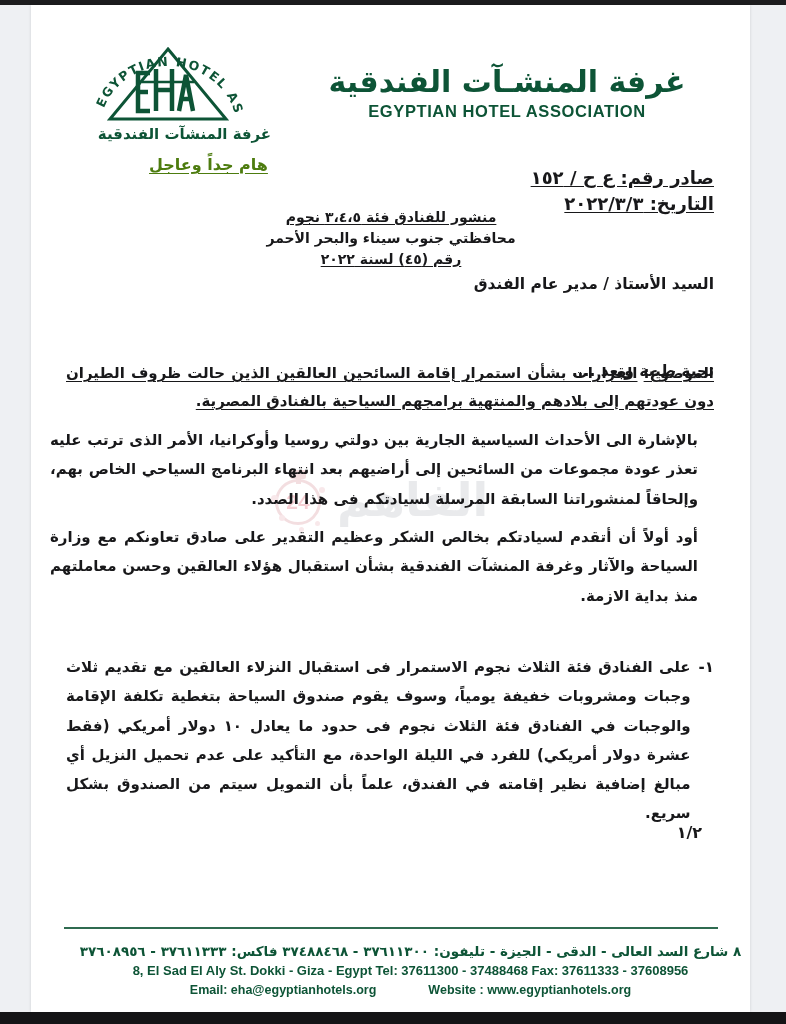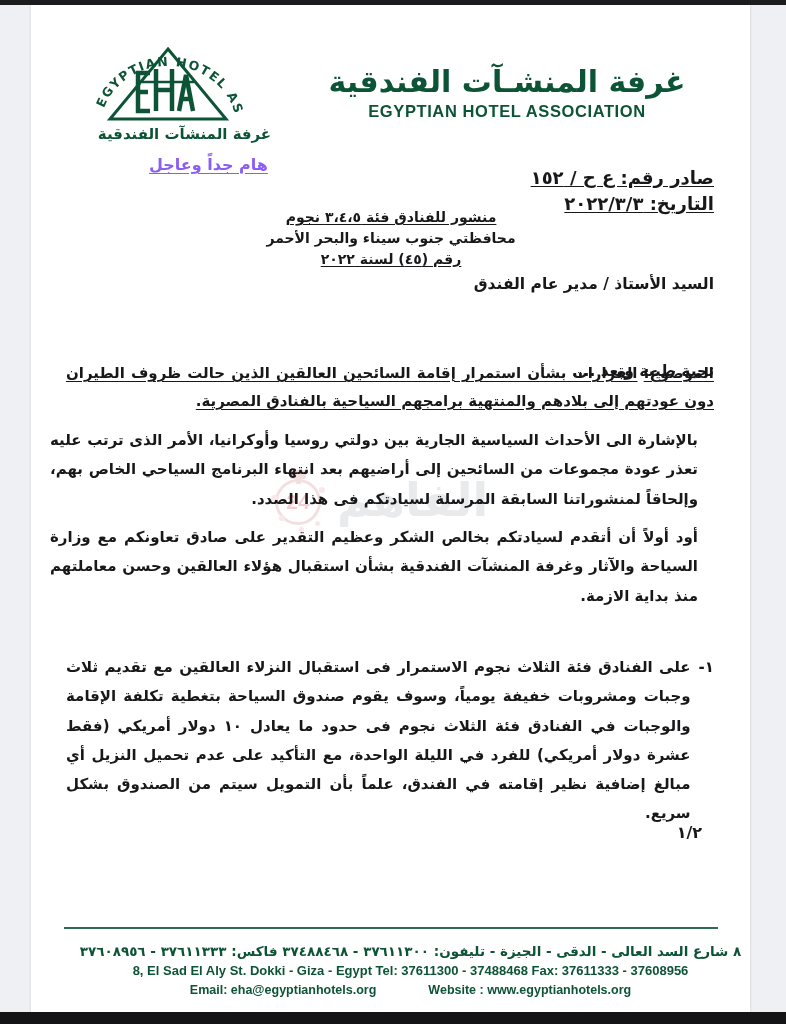--- a/index.html
+++ b/index.html
@@ -171,21 +171,21 @@
     letter-spacing: 0.6px;
     margin-top: 2px;
     font-family: "Liberation Sans", sans-serif;
   }
 
   
   .urgent {
     position: absolute;
     left: 118px;
     top: 150px;
-    color: #8b5cf6;
+    color: #4d7c0f;
     font-size: 16px;
     font-weight: bold;
     direction: rtl;
     text-decoration: underline;
     text-underline-offset: 3px;
     font-family: "DejaVu Sans", sans-serif;
   }
 
   
   .refblock {

